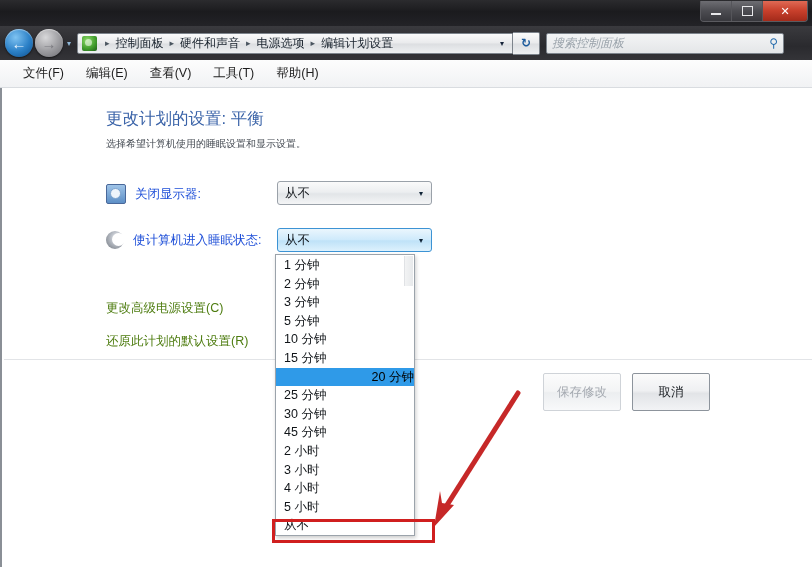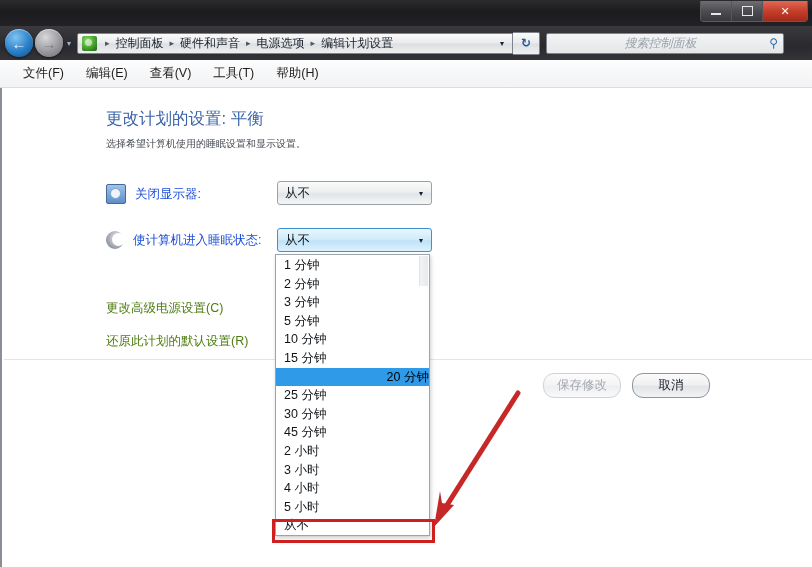--- a/index.html
+++ b/index.html
@@ -114,21 +114,21 @@
     border: 1px solid #7d848c; border-left: none;
     border-radius: 0 2px 2px 0;
     display: flex; align-items: center; justify-content: center;
     color: #1d5b9c; font-size: 12px; font-weight: bold;
   }
   .searchbox {
     width: 238px; height: 21px; margin-left: 6px;
     background: linear-gradient(180deg, #f3f4f5 0%, #e4e6e8 100%);
     border: 1px solid #7d848c; border-radius: 2px;
     display: flex; align-items: center;
-    padding: 0 5px; box-sizing: border-box; text-align: center;
+    padding: 0 5px; box-sizing: border-box;
   }
   .search-ph {
     font-size: 12px; color: #9aa3ab; font-style: italic; flex: 1;
     white-space: nowrap; overflow: hidden;
   }
   .search-glass { color: #2a6fae; font-size: 12px; }
 
   
   .menubar {
     position: absolute; left: 0; top: 60px; width: 812px; height: 28px;
@@ -220,21 +220,21 @@
   .link {
     position: absolute;
     font-size: 12.5px; color: #4d7c0f; white-space: nowrap;
     text-decoration: none;
   }
 
   
   .dropdown {
     position: absolute;
     left: 275px; top: 254px;
-    width: 155px;
+    width: 140px;
     background: #ffffff;
     border: 1px solid #9ba3ab;
     box-sizing: border-box;
     padding: 1px 0 0 0;
     box-shadow: 1px 2px 4px rgba(0,0,0,.2);
     z-index: 20;
   }
   .dd-item {
     height: 18.6px;
     line-height: 18.6px;
@@ -268,25 +268,25 @@
   .anno-arrow {
     position: absolute; left: 420px; top: 385px;
     width: 110px; height: 150px;
     z-index: 29;
     pointer-events: none;
   }
 
   
   .btn {
     position: absolute;
-    height: 25px; min-width: 78px;
+    height: 38px; min-width: 78px;
     box-sizing: border-box;
     display: flex; align-items: center; justify-content: center;
     font-size: 12.5px;
-    border-radius: 11px;
+    border-radius: 2px;
     padding: 0 12px;
   }
   .btn.disabled {
     background: linear-gradient(180deg, #fcfcfc 0%, #f3f4f5 48%, #eceef0 52%, #f8f9fa 100%);
     border: 1px solid #cfd3d8;
     color: #a4a9b0;
   }
   .btn.enabled {
     background: linear-gradient(180deg, #fbfbfb 0%, #eff0f2 46%, #e2e4e7 54%, #f2f3f5 100%);
     border: 1px solid #8d949c;

